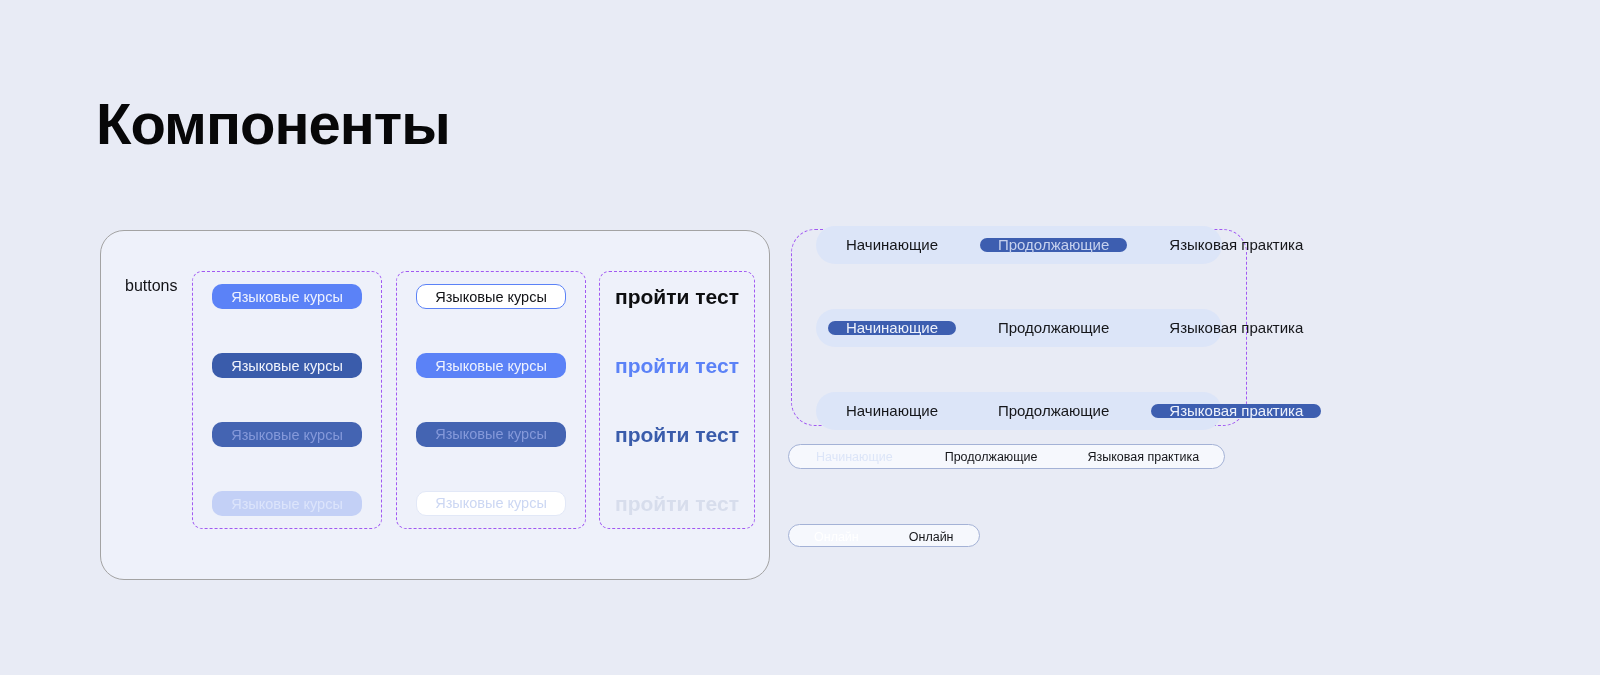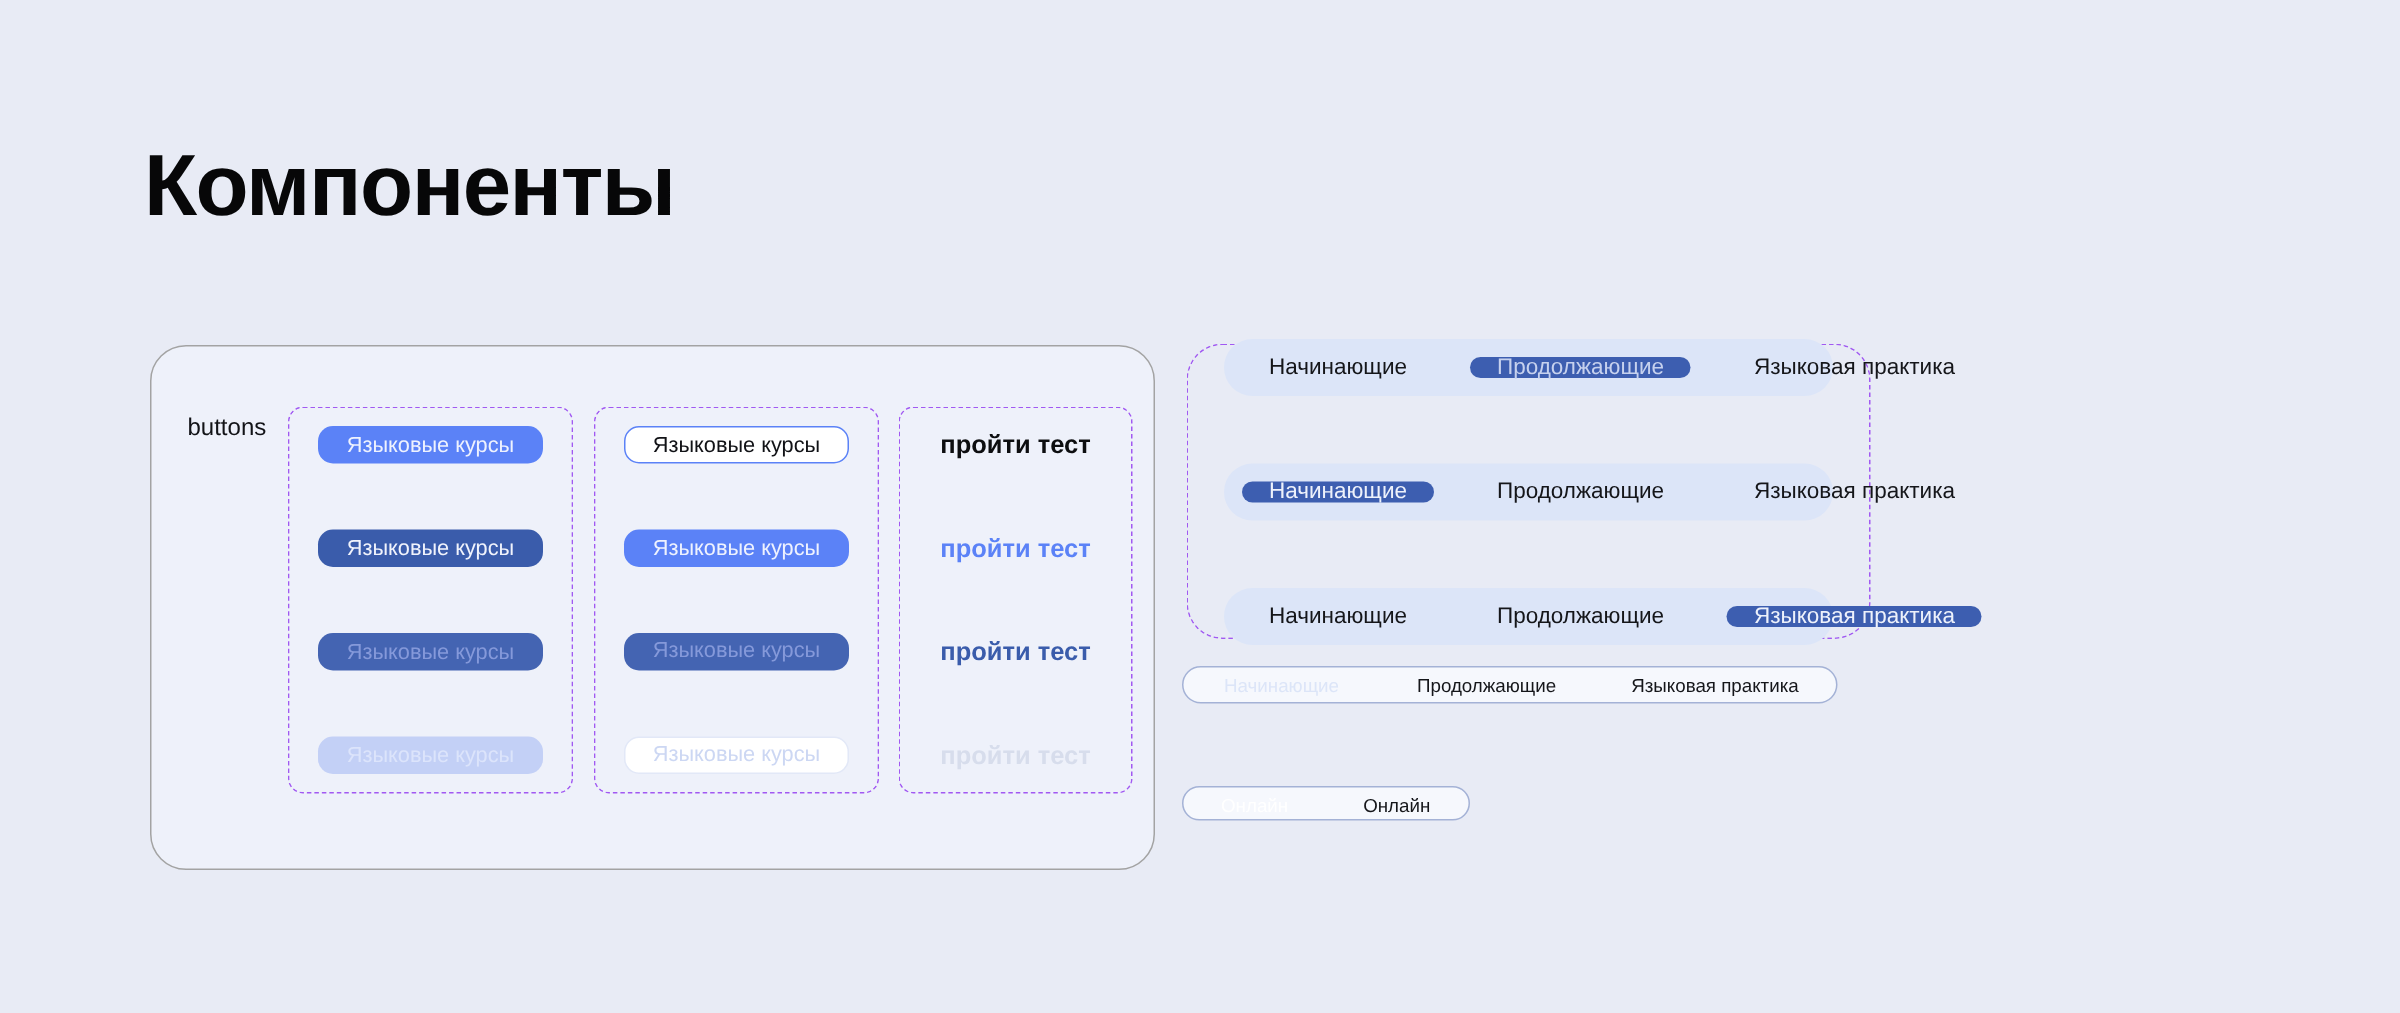--- a/index.html
+++ b/index.html
@@ -38,21 +38,21 @@
     display:flex; align-items:center; justify-content:center; cursor:pointer;
   }
   .btn-primary   { background:#5b82f7; color:#eef2fe; }
   .btn-hover     { background:#3a5cab; color:#f0f3fc; }
   .btn-pressed   { background:#4464b2; color:#8599da; }
   .btn-disabled  { background:#c3d0f6; color:#dce4fb; }
   .btn-outline   { background:#ffffff; border:1px solid #5b82f7; color:#111216; }
   .btn-outline-disabled { background:#ffffff; border:1px solid #e2e8f7; color:#ccd7f3; }
   .text-link {
     height:38px; display:flex; align-items:center; justify-content:center;
-    font-size:17px; font-weight:700; cursor:pointer; text-decoration:none;
+    font-size:21px; font-weight:700; cursor:pointer; text-decoration:none;
   }
   .link-default  { color:#0d0e10; }
   .link-blue     { color:#5b82f7; }
   .link-dark     { color:#3a5cab; }
   .link-disabled { color:#d7ddec; }
   
   .seg-wrap {
     position:absolute; left:755px; top:193px; width:456px; height:197px;
     border:1.5px dashed #a159f2; border-radius:24px;
     display:flex; flex-direction:column; justify-content:center; gap:21px;

